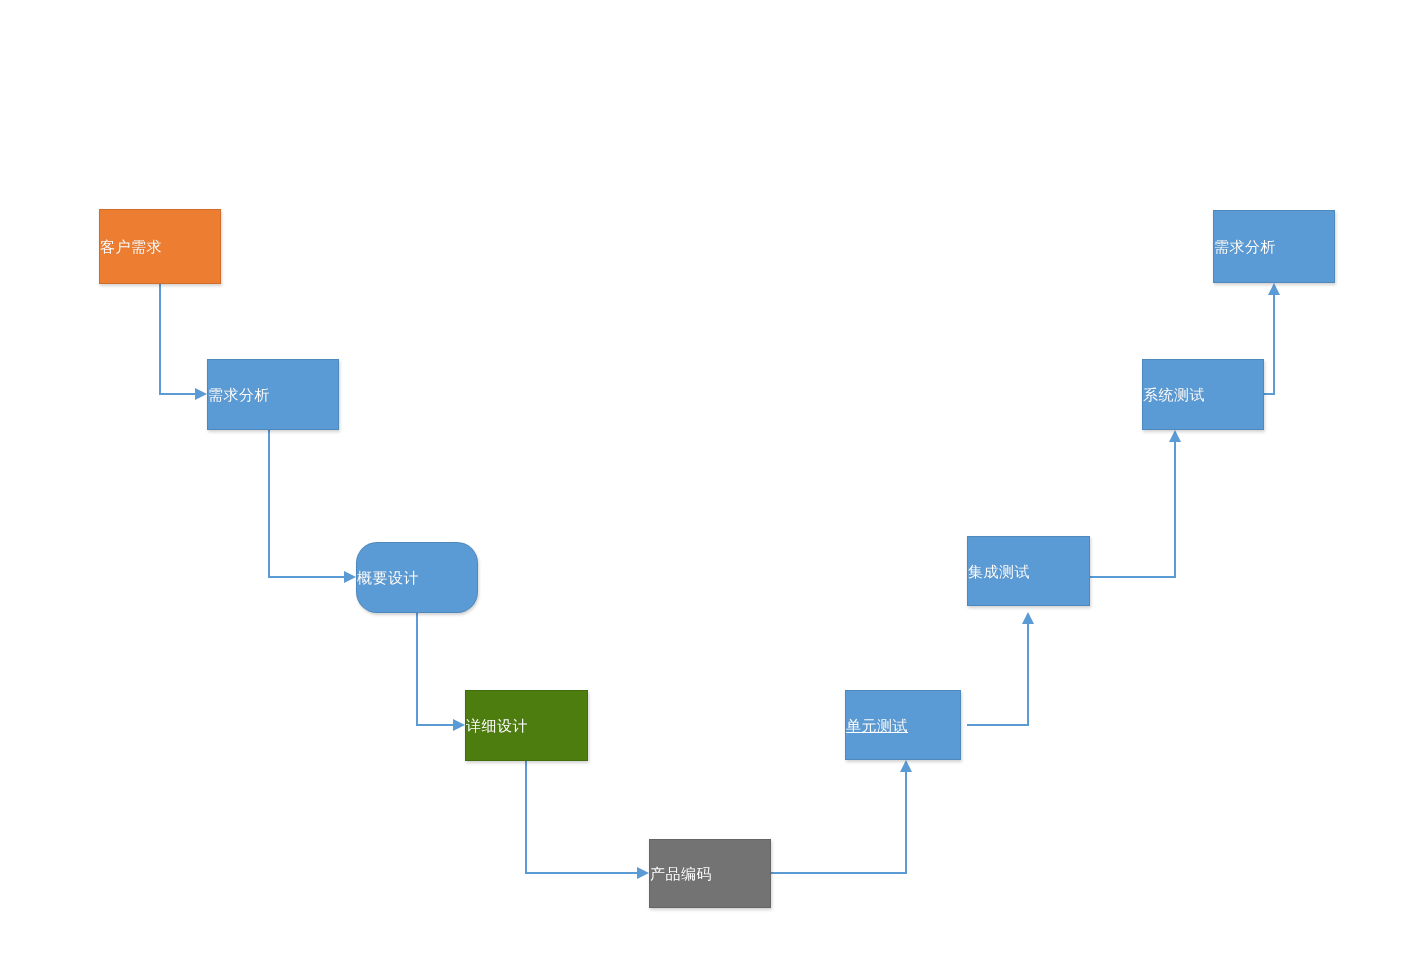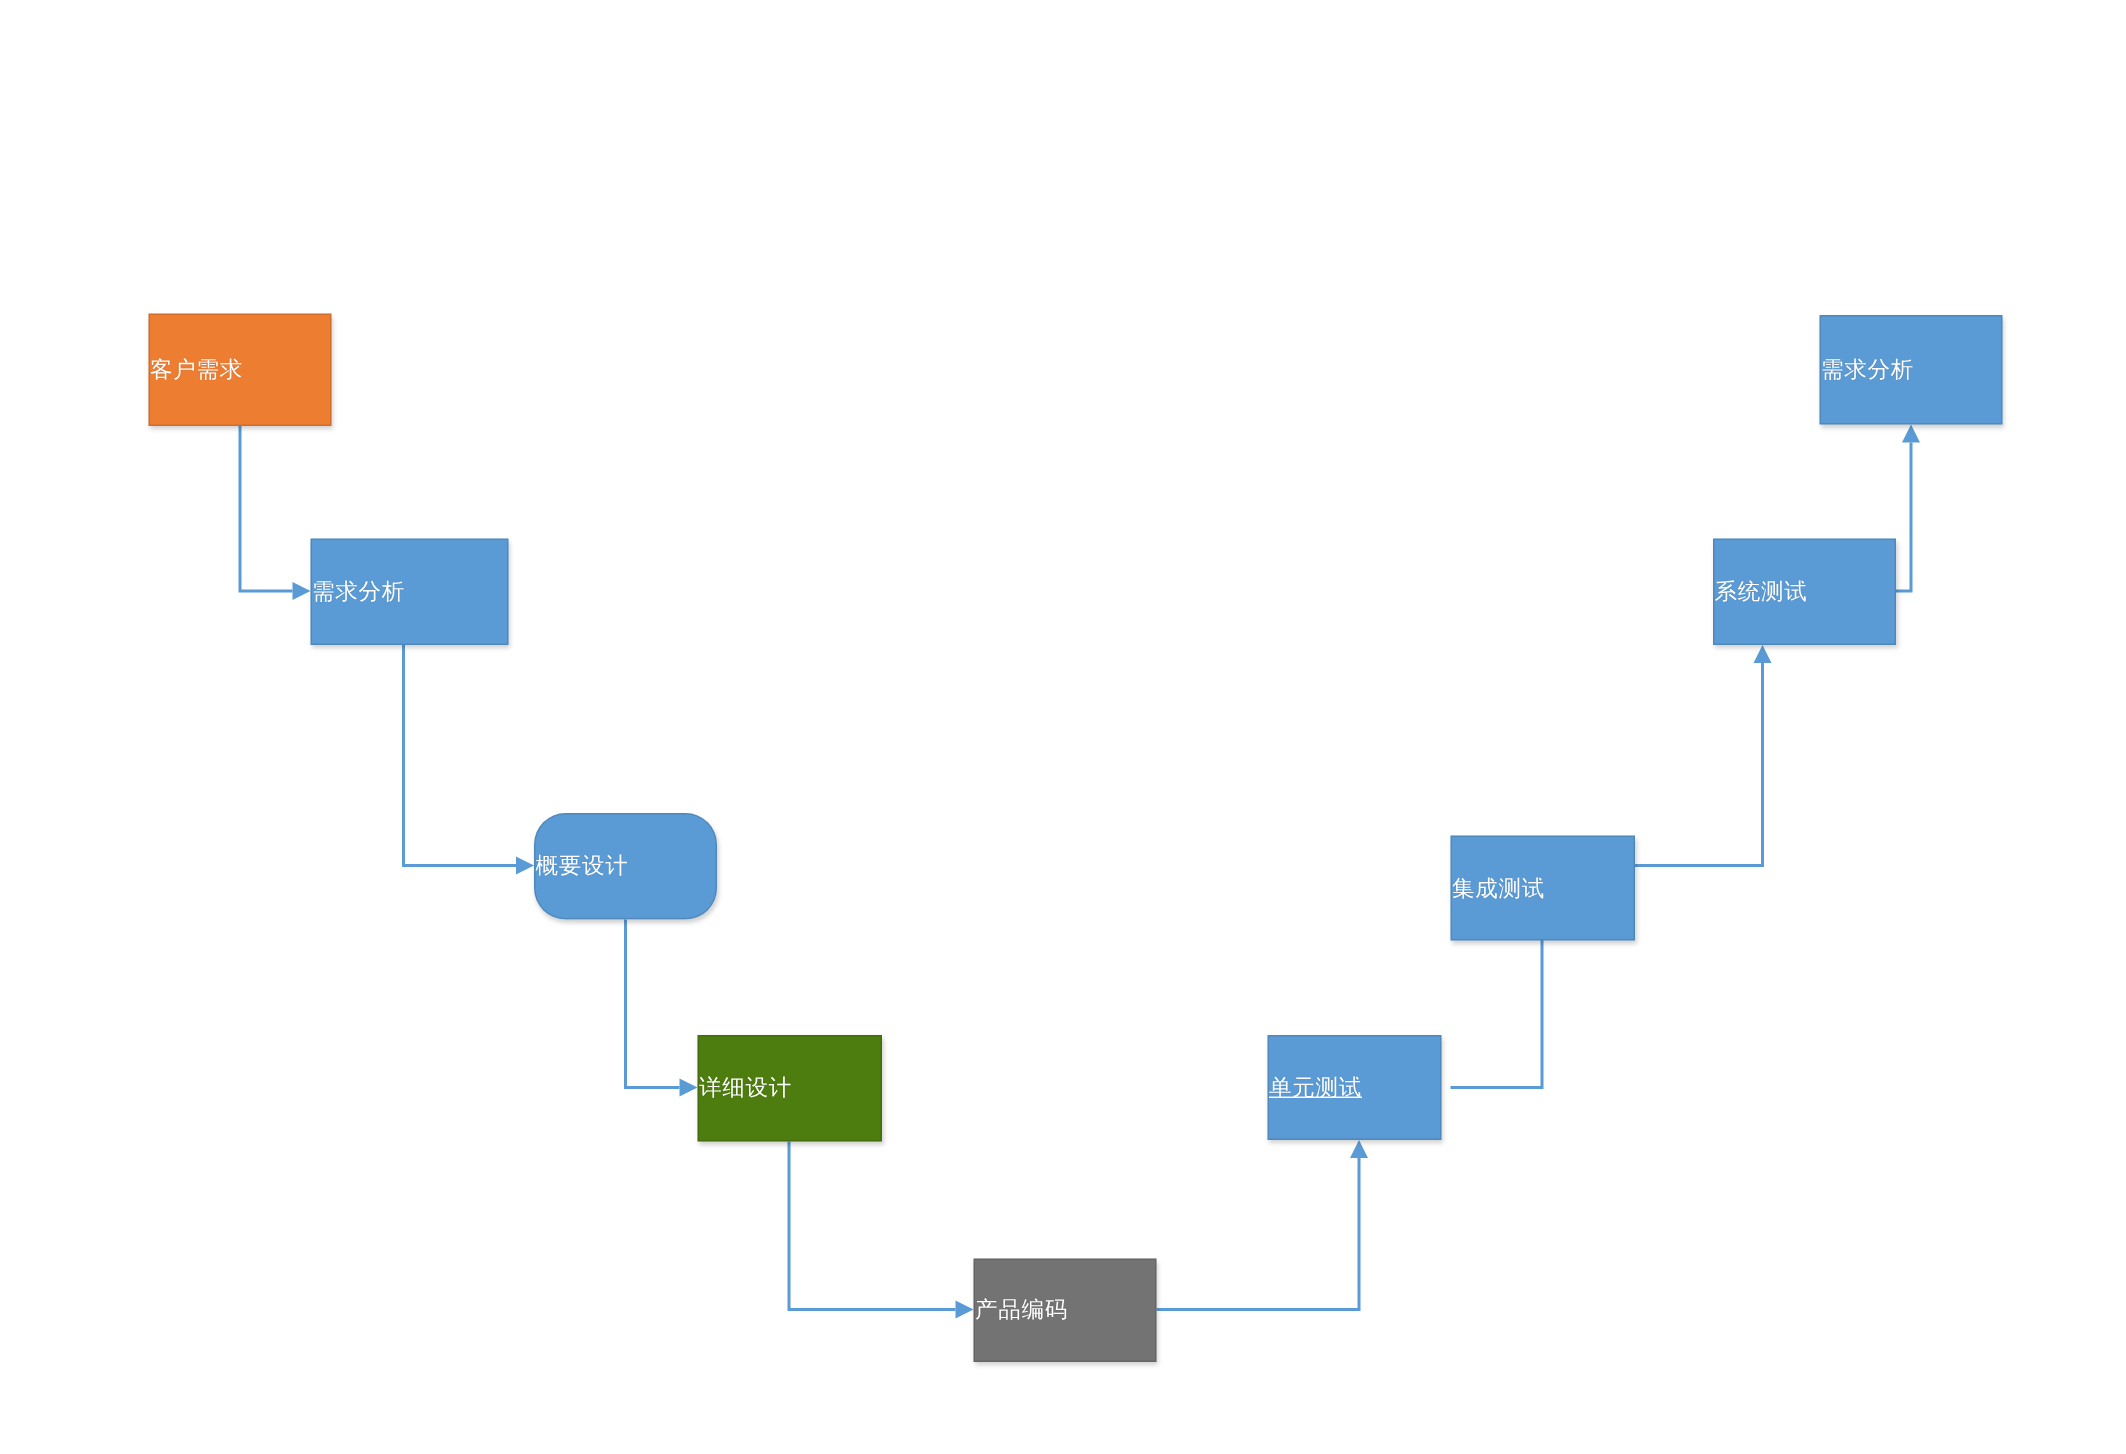--- a/index.html
+++ b/index.html
@@ -96,21 +96,21 @@
       </div>
       <div class="node" style="left: 465px; top: 690px; width: 123px; height: 71px; background: #4d7c0f;">
         <span class="node-label">详细设计</span>
       </div>
       <div class="node" style="left: 649px; top: 839px; width: 122px; height: 69px; background: #737373;">
         <span class="node-label">产品编码</span>
       </div>
       <div class="node" style="left: 845px; top: 690px; width: 116px; height: 70px; background: rgb(91, 155, 213); text-decoration: underline;">
         <span class="node-label">单元测试</span>
       </div>
-      <div class="node" style="left: 967px; top: 557px; width: 123px; height: 70px; background: rgb(91, 155, 213);">
+      <div class="node" style="left: 967px; top: 536px; width: 123px; height: 70px; background: rgb(91, 155, 213);">
         <span class="node-label">集成测试</span>
       </div>
       <div class="node" style="left: 1114px; top: 359px; width: 122px; height: 71px; background: rgb(91, 155, 213); margin-left: 28px;">
         <span class="node-label">系统测试</span>
       </div>
       <div class="node" style="left: 1213px; top: 210px; width: 122px; height: 73px; background: rgb(91, 155, 213);">
         <span class="node-label">需求分析</span>
       </div>
     </div>
 

